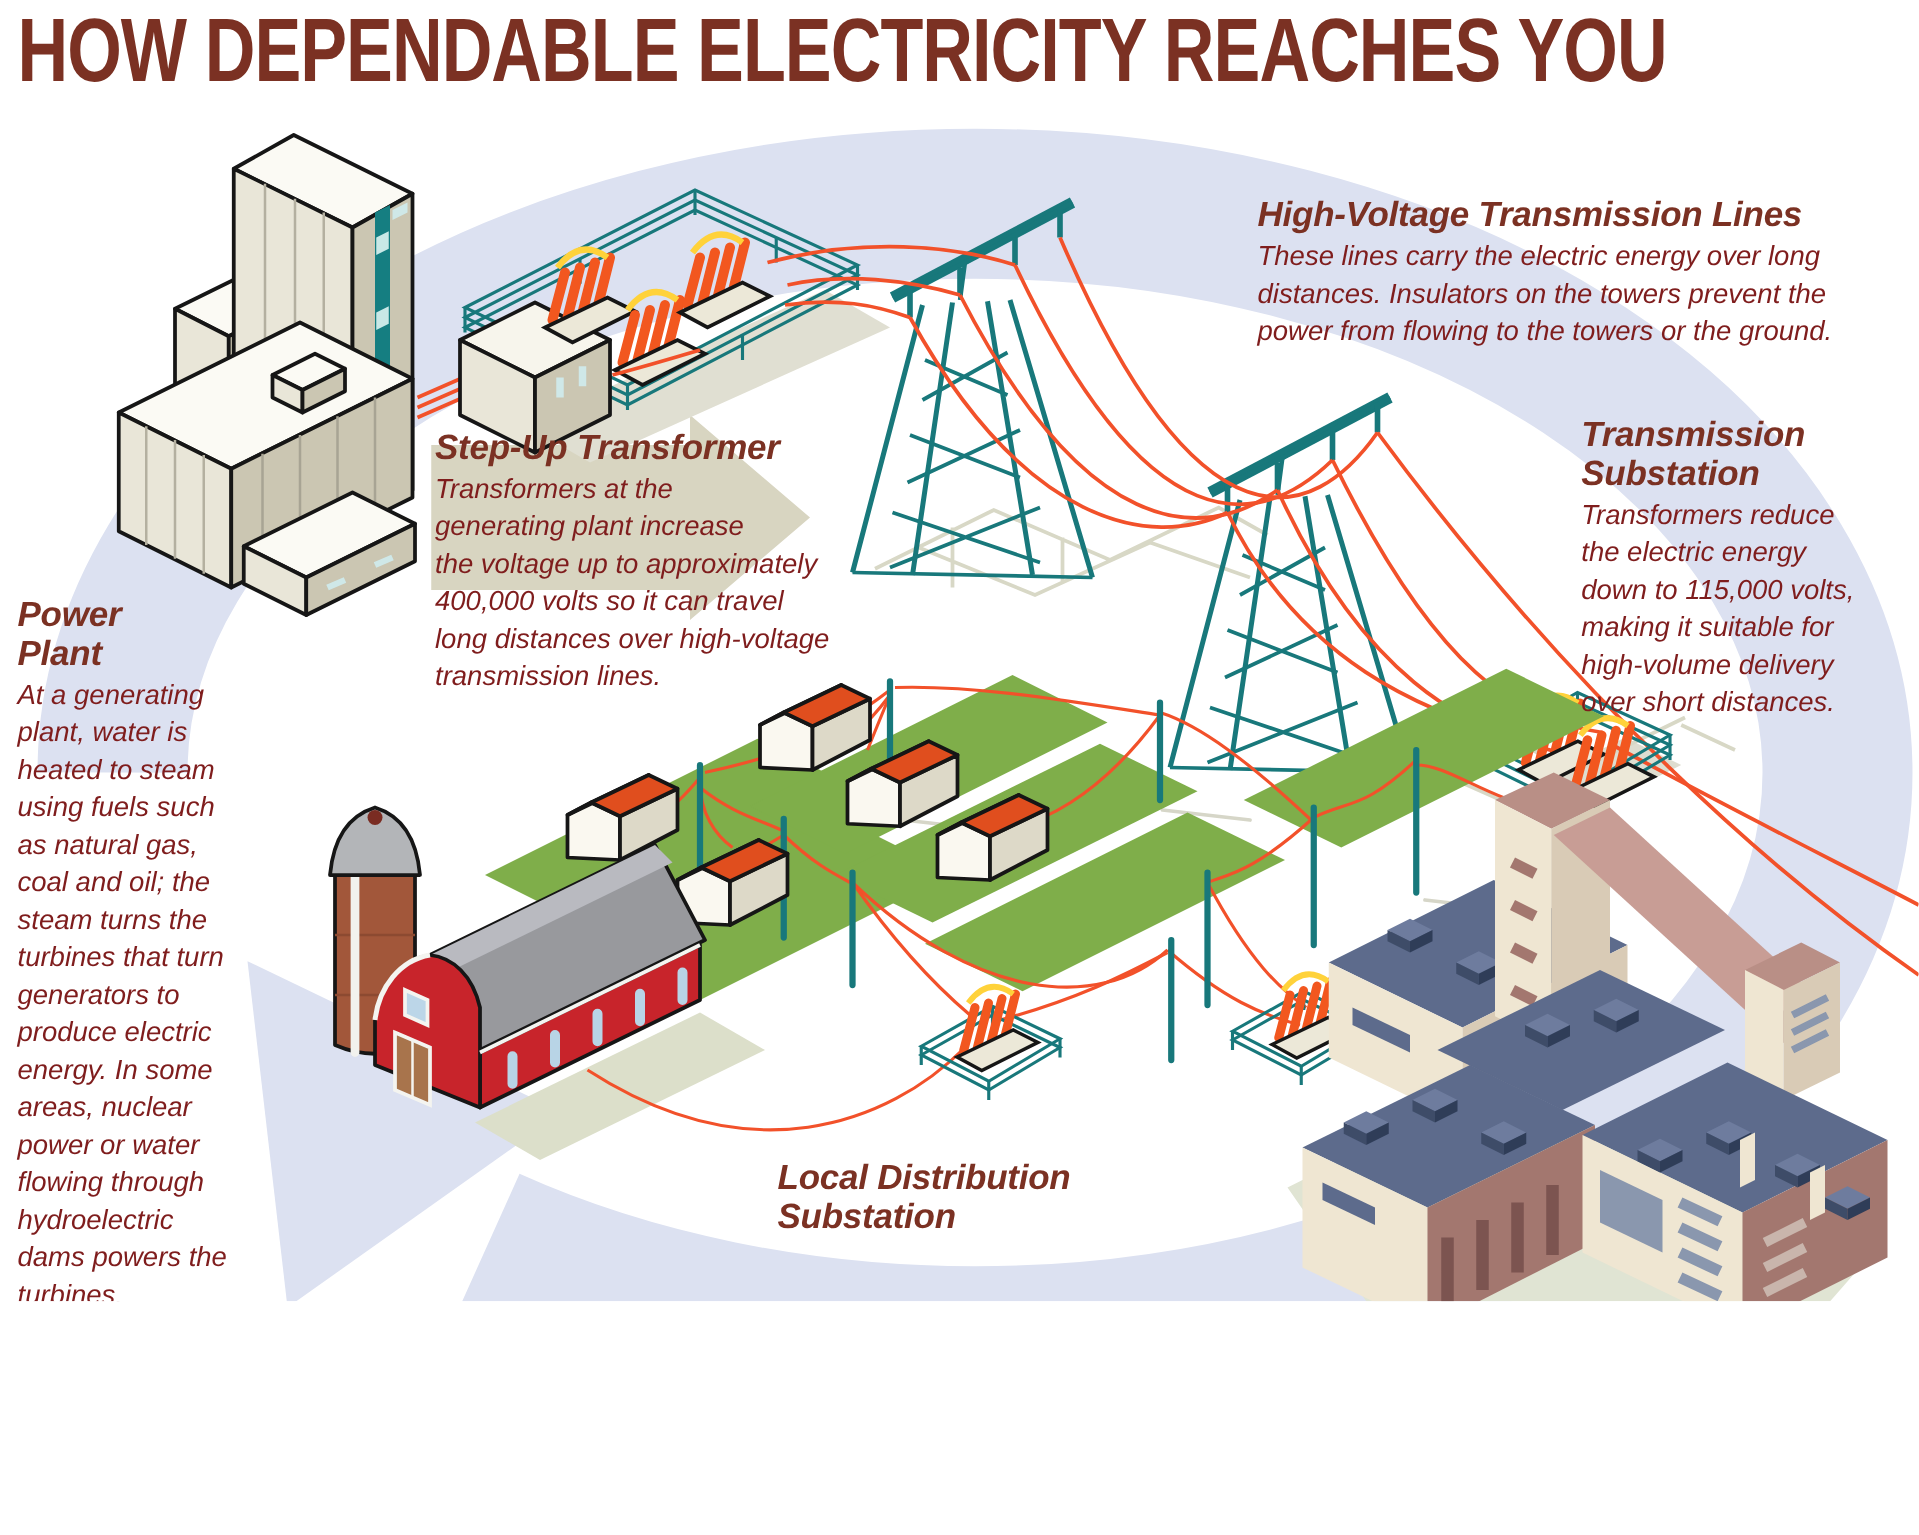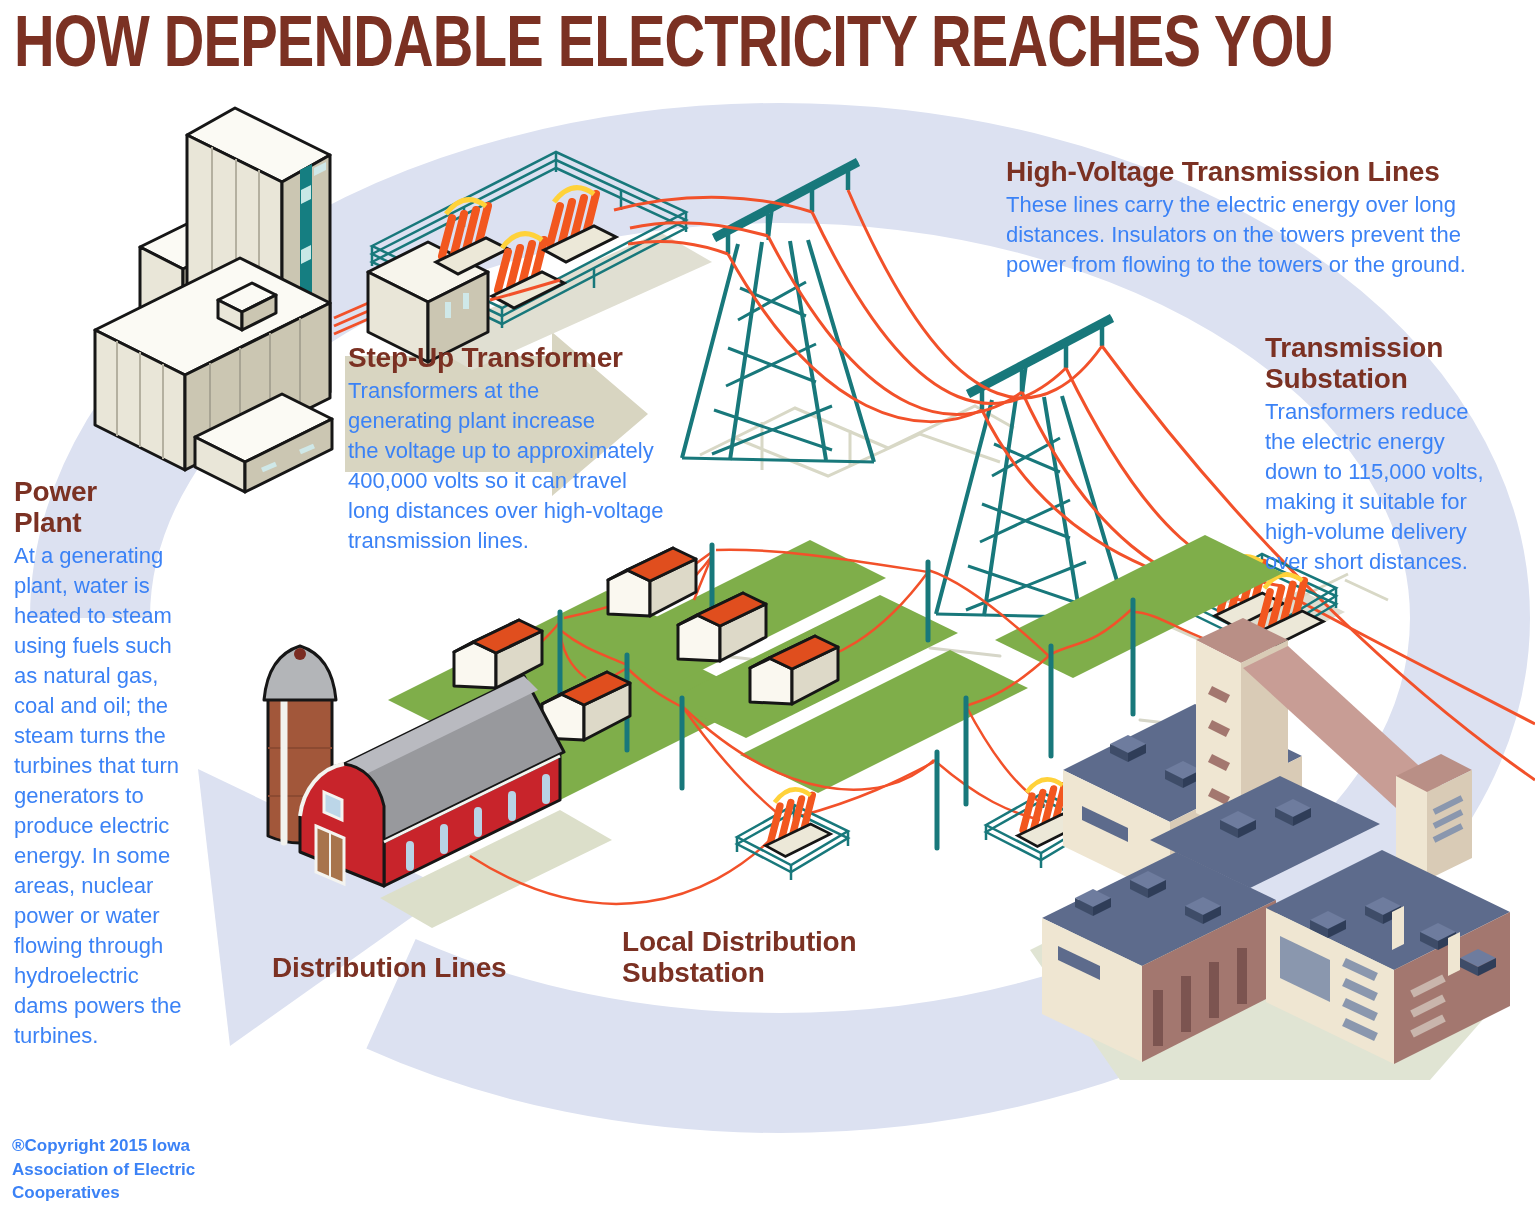--- a/index.html
+++ b/index.html
@@ -1,25 +1,25 @@
 <!DOCTYPE html>
 <html><head>
 <meta charset="utf-8">
 <style>
   html,body{margin:0;padding:0;background:#fff;}
-  .stage{position:relative;width:1535px;height:1228px;background:#ffffff;overflow:hidden;
+  .stage{position:relative;width:1535px;height:1041px;background:#ffffff;overflow:hidden;
          font-family:"Liberation Sans",sans-serif;}
   .scene{position:absolute;left:0;top:0;z-index:1;}
   .page-title{position:absolute;left:14px;top:4px;z-index:3;color:#7b3123;font-weight:bold;
           font-size:72px;line-height:1.05;letter-spacing:-1px;white-space:nowrap;
           transform:scaleX(.78);transform-origin:0 50%;}
-  .sec{position:absolute;z-index:2;}
+  .sec{position:absolute;z-index:2;font-style:italic;}
   .sec h2{margin:0 0 3px 0;color:#7b3123;font-size:28px;line-height:31px;font-weight:bold;
           white-space:pre-line;letter-spacing:-.2px;}
-  .sec p{margin:0;color:#3b82f6;font-size:22px;line-height:30px;white-space:pre-line;}
+  .sec p{margin:0;color:#7f1d1d;font-size:22px;line-height:30px;white-space:pre-line;}
   .copyright{position:absolute;z-index:2;left:12px;top:1134px;width:220px;color:#3b82f6;
           font-size:17px;line-height:23.5px;font-weight:bold;white-space:pre-line;}
   
   #sec-power{left:14px;top:476px;width:224px;}
   #sec-stepup{left:348px;top:342px;width:392px;}
   #sec-hv{left:1006px;top:156px;width:528px;}
   #sec-transsub{left:1265px;top:332px;width:270px;}
   #sec-dist{left:272px;top:952px;width:336px;}
   #sec-localdist{left:622px;top:926px;width:368px;}
   #sec-industrial{left:1005px;top:1044px;width:530px;}
@@ -340,21 +340,20 @@
 Substation</h2>
   <p>Transformers reduce
 the electric energy
 down to 115,000 volts,
 making it suitable for
 high-volume delivery
 over short distances.</p>
 </div>
 
 <div class="sec" id="sec-dist">
-  <h2>Distribution Lines</h2>
 </div>
 
 <div class="sec" id="sec-localdist">
   <h2>Local Distribution
 Substation</h2>
 </div>
 
 
 <div class="copyright">®Copyright 2015 Iowa
 Association of Electric

